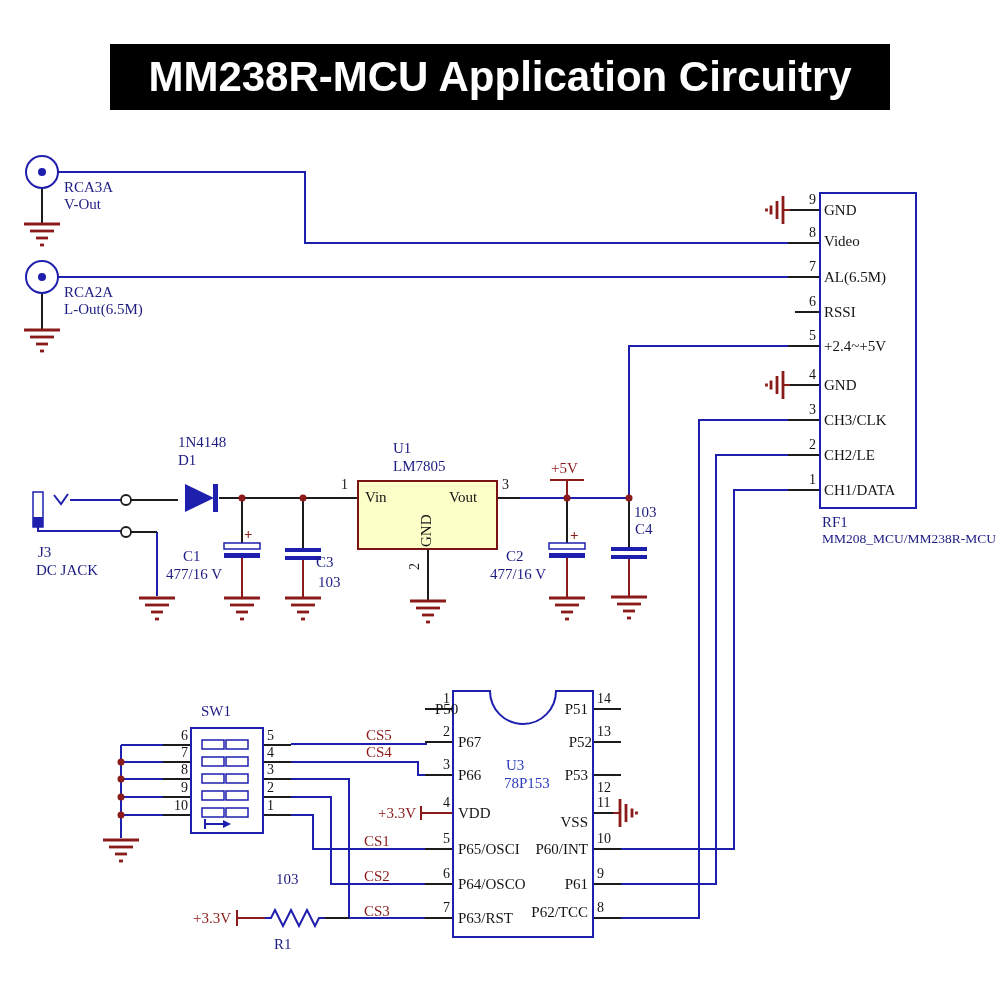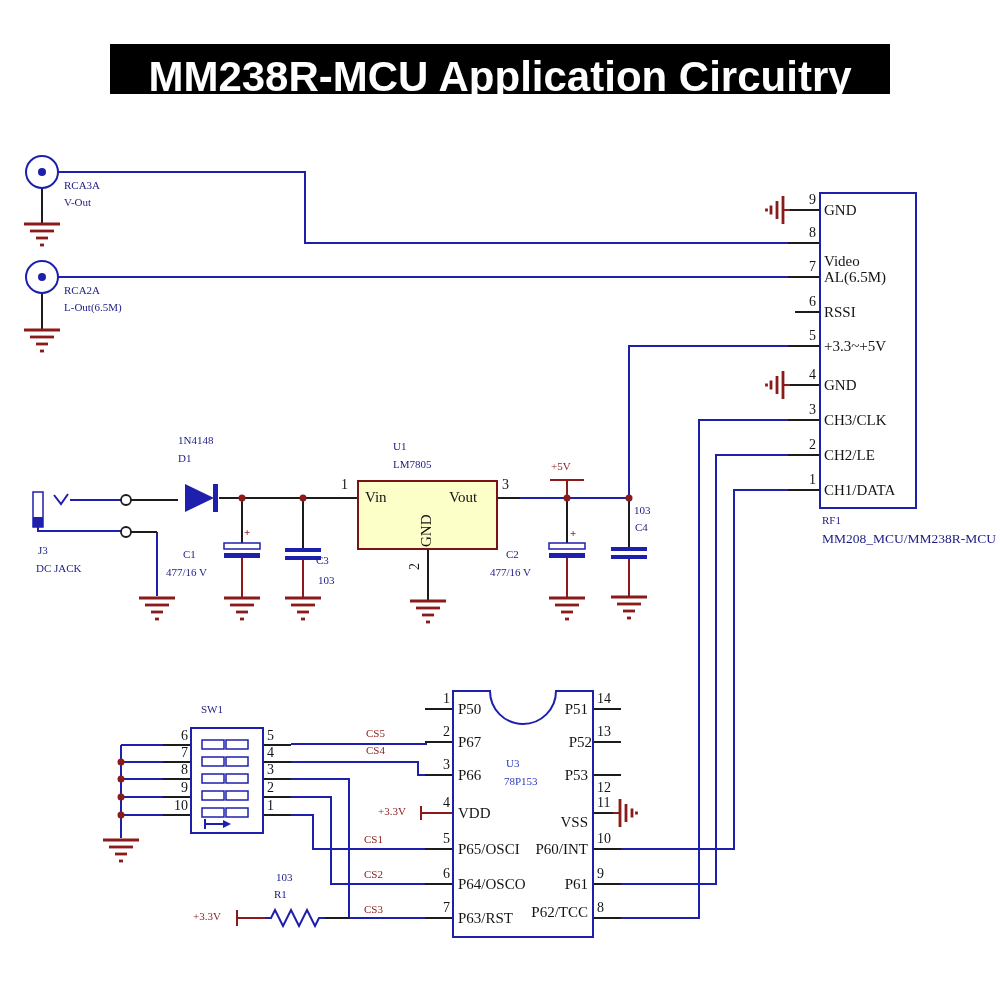--- a/index.html
+++ b/index.html
@@ -15,30 +15,30 @@
   .s-black{stroke:var(--black);fill:none;stroke-width:2;}
   .s-red{stroke:var(--red);fill:none;stroke-width:2;}
   .s-red3{stroke:var(--red);fill:none;stroke-width:2.8;}
   .f-blue{fill:var(--blue);stroke:none;}
   .f-dot{fill:var(--red);stroke:none;}
   .box{stroke:var(--blue);fill:#ffffff;stroke-width:2;}
   .box15{stroke:var(--blue);fill:#ffffff;stroke-width:1.5;}
   .chip{fill:var(--chipfill);stroke:var(--chipborder);stroke-width:2;}
   .occ{stroke:var(--black);fill:#ffffff;stroke-width:1.8;}
   span{position:absolute;white-space:nowrap;line-height:1.1;}
-  .lbl{font-size:11px;color:var(--navy);}
+  .lbl{font-size:15px;color:var(--navy);}
   .pname{font-size:15px;color:#141414;}
   .num{font-size:14px;color:#141414;}
   .redt{color:var(--red);}
   .u3t{color:var(--u3text);}
   .small{font-size:13.5px;}
   .b{font-weight:bold;}
   .ra{text-align:right;}
   .rot{transform:rotate(-90deg);transform-origin:0 0;}
-  .title-bar{position:absolute;left:110px;top:44px;width:780px;height:50px;
+  .title-bar{position:absolute;left:110px;top:44px;width:780px;height:66px;
     background:var(--titlebg);color:var(--titlefg);text-align:center;line-height:66px;
     font-family:"Liberation Sans", sans-serif;font-weight:bold;font-size:42px;}
 </style>
 </head>
 <body>
 
 <div class="stage">
 
 <svg width="1000" height="1000" viewBox="0 0 1000 1000">
   <defs>
@@ -226,21 +226,21 @@
 <span class="lbl redt b" style="left:244px;top:526px">+</span>
 <span class="lbl" style="left:316px;top:554px">C3</span>
 <span class="lbl" style="left:318px;top:574px">103</span>
 <span class="lbl" style="left:506px;top:548px">C2</span>
 <span class="lbl" style="left:490px;top:566px">477/16 V</span>
 <span class="lbl redt b" style="left:570px;top:527px">+</span>
 <span class="lbl" style="left:634px;top:504px">103</span>
 <span class="lbl" style="left:635px;top:521px">C4</span>
 
 <span class="lbl" style="left:276px;top:871px">103</span>
-<span class="lbl" style="left:274px;top:888px">R1</span>
+<span class="lbl" style="left:274px;top:936px">R1</span>
 
 <span class="lbl redt" style="left:551px;top:460px">+5V</span>
 <span class="lbl redt" style="left:378px;top:805px">+3.3V</span>
 <span class="lbl redt" style="left:193px;top:910px">+3.3V</span>
 
 <span class="lbl redt" style="left:366px;top:727px">CS5</span>
 <span class="lbl redt" style="left:366px;top:744px">CS4</span>
 <span class="lbl redt" style="left:364px;top:833px">CS1</span>
 <span class="lbl redt" style="left:364px;top:868px">CS2</span>
 <span class="lbl redt" style="left:364px;top:903px">CS3</span>
@@ -259,21 +259,21 @@
 
 <span class="lbl u3t" style="left:506px;top:757px">U3</span>
 <span class="lbl u3t" style="left:504px;top:775px">78P153</span>
 <span class="num ra" style="left:424px;top:691px;width:26px">1</span>
 <span class="num ra" style="left:424px;top:724px;width:26px">2</span>
 <span class="num ra" style="left:424px;top:757px;width:26px">3</span>
 <span class="num ra" style="left:424px;top:795px;width:26px">4</span>
 <span class="num ra" style="left:424px;top:831px;width:26px">5</span>
 <span class="num ra" style="left:424px;top:866px;width:26px">6</span>
 <span class="num ra" style="left:424px;top:900px;width:26px">7</span>
-<span class="pname" style="left:458px;top:701px">P50</span>
+<span class="pname" style="left:435px;top:701px">P50</span>
 <span class="pname" style="left:458px;top:734px">P67</span>
 <span class="pname" style="left:458px;top:767px">P66</span>
 <span class="pname" style="left:458px;top:805px">VDD</span>
 <span class="pname" style="left:458px;top:841px">P65/OSCI</span>
 <span class="pname" style="left:458px;top:876px">P64/OSCO</span>
 <span class="pname" style="left:458px;top:910px">P63/RST</span>
 <span class="num" style="left:597px;top:691px">14</span>
 <span class="num" style="left:597px;top:724px">13</span>
 <span class="num" style="left:597px;top:780px">12</span>
 <span class="num" style="left:597px;top:795px">11</span>
@@ -291,24 +291,24 @@
 <span class="num ra" style="left:790px;top:192px;width:26px">9</span>
 <span class="num ra" style="left:790px;top:225px;width:26px">8</span>
 <span class="num ra" style="left:790px;top:259px;width:26px">7</span>
 <span class="num ra" style="left:790px;top:294px;width:26px">6</span>
 <span class="num ra" style="left:790px;top:328px;width:26px">5</span>
 <span class="num ra" style="left:790px;top:367px;width:26px">4</span>
 <span class="num ra" style="left:790px;top:402px;width:26px">3</span>
 <span class="num ra" style="left:790px;top:437px;width:26px">2</span>
 <span class="num ra" style="left:790px;top:472px;width:26px">1</span>
 <span class="pname" style="left:824px;top:202px">GND</span>
-<span class="pname" style="left:824px;top:253px">Video</span>
+<span class="pname" style="left:824px;top:233px">Video</span>
 <span class="pname" style="left:824px;top:269px">AL(6.5M)</span>
 <span class="pname" style="left:824px;top:304px">RSSI</span>
-<span class="pname" style="left:824px;top:338px">+3.3~+5V</span>
+<span class="pname" style="left:824px;top:338px">+2.4~+5V</span>
 <span class="pname" style="left:824px;top:377px">GND</span>
 <span class="pname" style="left:824px;top:412px">CH3/CLK</span>
 <span class="pname" style="left:824px;top:447px">CH2/LE</span>
 <span class="pname" style="left:824px;top:482px">CH1/DATA</span>
 <span class="lbl" style="left:822px;top:514px">RF1</span>
 <span class="lbl small" style="left:822px;top:532px">MM208_MCU/MM238R-MCU</span>
 
 </div>
 
 </body></html>

